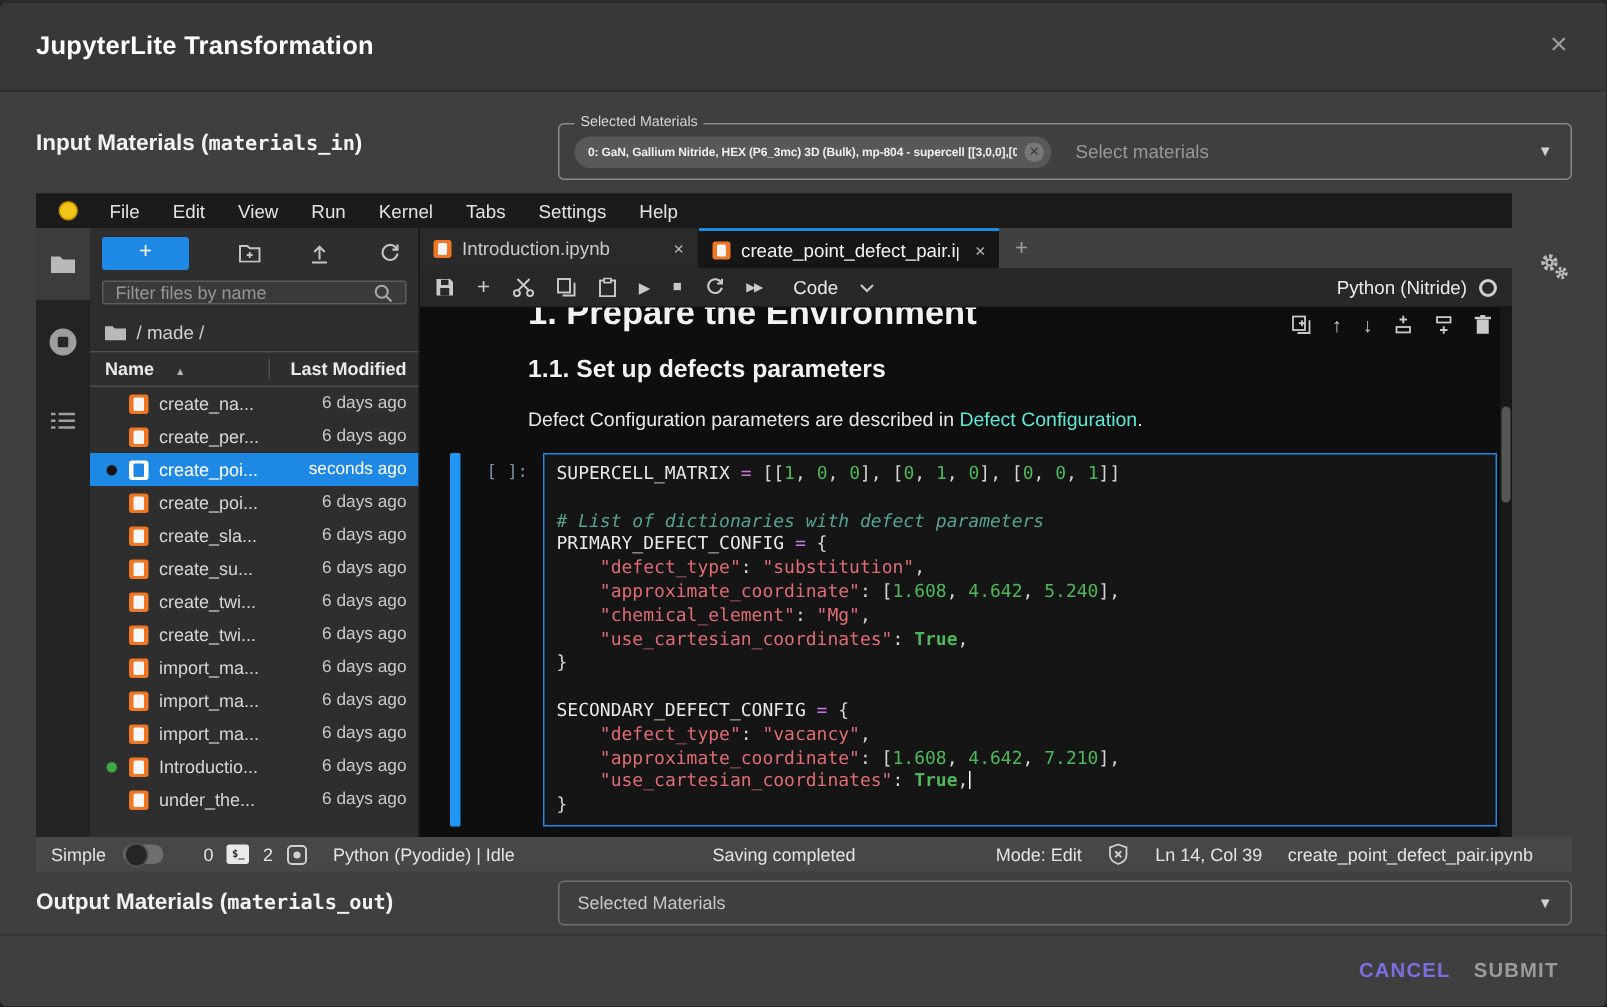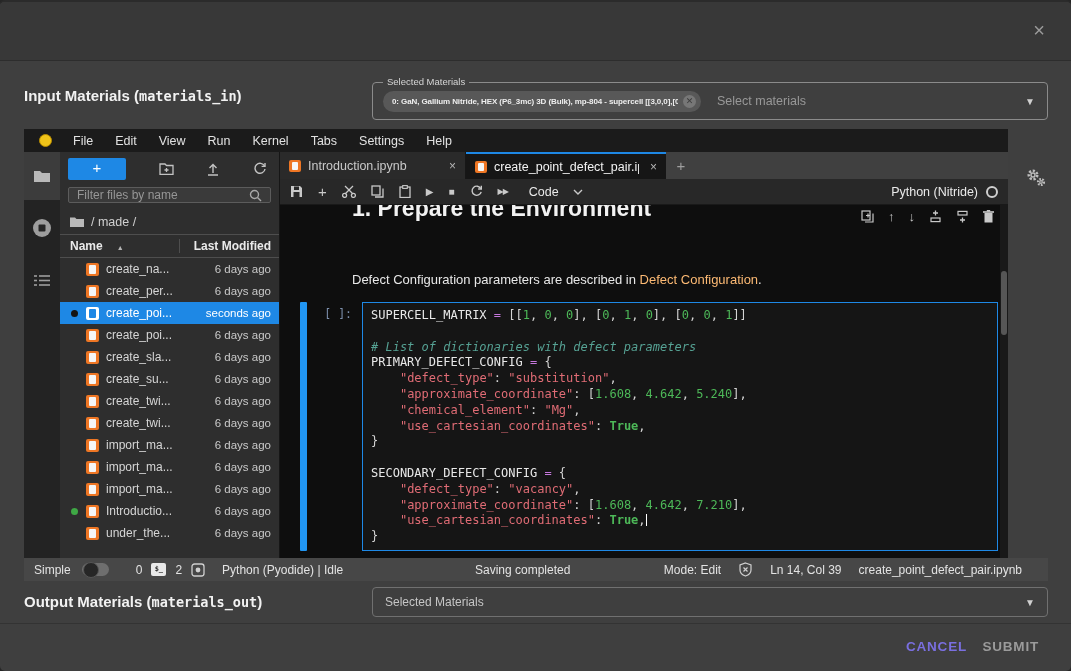--- a/index.html
+++ b/index.html
@@ -80,21 +80,21 @@
   .tb-run { font-size:10px; }
   .tb-runall { font-size:8px; letter-spacing:-1px; }
   .code-sel { display:flex; align-items:center; gap:14px; color:#eaeaea; font-size:12.5px; cursor:pointer; margin-left:6px;justify-content:flex-end; }
   .kernel-name { margin-left:auto; display:flex; align-items:center; gap:8px; color:#eaeaea; font-size:12.5px; }
   .kernel-dot { width:12px; height:12px; border:2px solid #cfcfcf; border-radius:50%; }
 
   .nb-content { flex:1; position:relative; overflow:hidden; background:#0e0e0e; }
   .h1 { position:absolute; left:72px; top:-10px; font-size:23px; font-weight:bold; color:#f2f2f2; }
   .h2 { position:absolute; left:72px; top:32px; font-size:16.5px; font-weight:bold; color:#f2f2f2; }
   .para { position:absolute; left:72px; top:67px; font-size:13px; color:#e8e8e8; }
-  .para a { color:#fdba74; text-decoration:none; cursor:pointer; }
+  .para a { color:#5eead4; text-decoration:none; cursor:pointer; }
 
   .cell { position:absolute; left:20px; top:97px; right:10px; height:249px; display:flex; }
   .collapser { width:7px; background:#2196f3; border-radius:1px; flex:none; cursor:pointer; }
   .prompt { width:55px; flex:none; text-align:right; padding:5px 10px 0 0; font-family:"DejaVu Sans Mono", monospace; font-size:11.5px; color:#7d90ad; }
   .editor { flex:1; border:1px solid #1e88e5; background:#151515; padding:5px 8px; position:relative; overflow:hidden; }
   .code-line { font-family:"DejaVu Sans Mono", monospace; font-size:12px; line-height:15.8px; white-space:pre; color:#d4d4d4; }
   .tk-v { color:#e8e8e8; }
   .tk-o { color:#c678dd; }
   .tk-p { color:#d4d4d4; }
   .tk-n { color:#4db858; }
@@ -133,20 +133,21 @@
   .btn-submit { right:32px; color:#9b9b9b; }
 
   svg { display:block; }
 </style>
 </head>
 <body>
 
 <div class="modal">
 
   <div class="dlg-header">
+    <span class="dlg-title">JupyterLite Transformation</span>
     <span class="dlg-close">×</span>
   </div>
 
   <div class="io-label lbl-in"><span>Input Materials (</span><code>materials_in</code><span>)</span></div>
 
   <div class="fieldset">
     <span class="fs-label">Selected Materials</span>
     <span class="chip">
       <span class="chip-text">0: GaN, Gallium Nitride, HEX (P6_3mc) 3D (Bulk), mp-804 - supercell [[3,0,0],[0,3,0],[0,0,2]]</span>
       <span class="chip-x">✕</span>
@@ -371,20 +372,21 @@
               </svg>
           </span>
           <span class="kernel-name">
             <span>Python (Nitride)</span>
             <span class="kernel-dot"></span>
           </span>
         </div>
 
         <div class="nb-content">
           <div class="h1">1. Prepare the Environment</div>
+          <div class="h2">1.1. Set up defects parameters</div>
           <div class="para"><span>Defect Configuration parameters are described in </span><a>Defect Configuration</a><span>.</span></div>
 
           <div class="cell">
             <div class="collapser"></div>
             <div class="prompt">[ ]:</div>
             <div class="editor">
               <div id="code-lines">
                   <div class="code-line"><span class="tk-v">SUPERCELL_MATRIX</span><span class="tk-o"> =</span><span class="tk-p"> [[</span><span class="tk-n">1</span><span class="tk-p">, </span><span class="tk-n">0</span><span class="tk-p">, </span><span class="tk-n">0</span><span class="tk-p">], [</span><span class="tk-n">0</span><span class="tk-p">, </span><span class="tk-n">1</span><span class="tk-p">, </span><span class="tk-n">0</span><span class="tk-p">], [</span><span class="tk-n">0</span><span class="tk-p">, </span><span class="tk-n">0</span><span class="tk-p">, </span><span class="tk-n">1</span><span class="tk-p">]]</span></div>
                   <div class="code-line">&nbsp;</div>
                   <div class="code-line"><span class="tk-c"># List of dictionaries with defect parameters</span></div>

